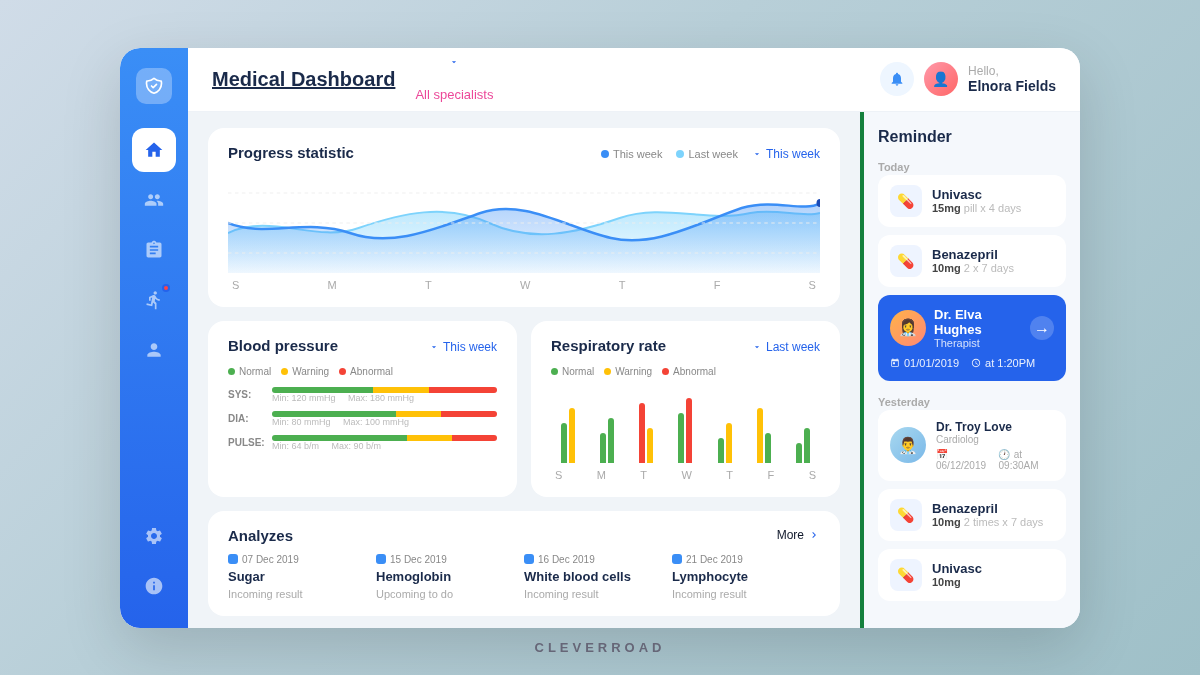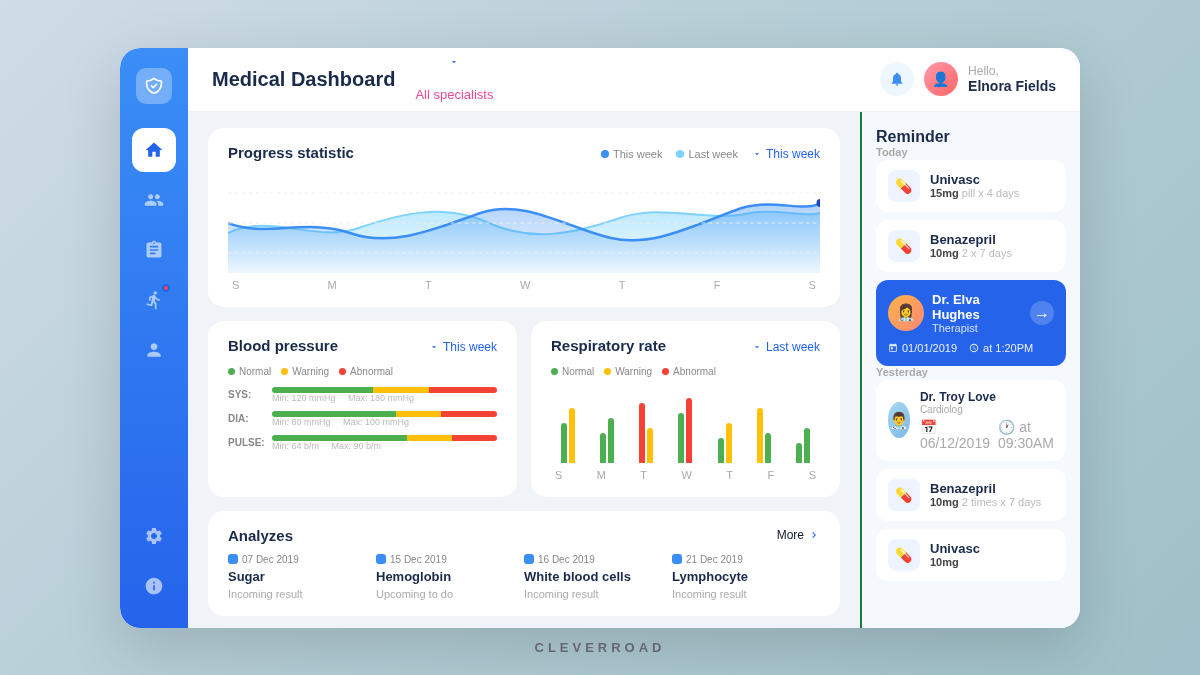--- a/index.html
+++ b/index.html
@@ -100,20 +100,21 @@
       align-items: center;
       gap: 20px;
       border-bottom: 1px solid #eef2f7;
     }
 
     .header-title {
       font-size: 20px;
       font-weight: 700;
       color: #1a2a4a;
       white-space: nowrap;
+      text-decoration: underline;
     }
 
     .search-bar {
       display: flex;
       align-items: center;
       gap: 8px;
       background: #f5f7fa;
       border-radius: 20px;
       padding: 6px 14px;
       flex: 1;
@@ -389,26 +390,26 @@
 
     .analyze-status {
       font-size: 11px;
       color: #aaa;
     }
 
     
     .right-panel {
       width: 220px;
       background: #f5f8fc;
-      border-left: 2px solid #15803d;
+      border-left: 4px solid #15803d;
       padding: 16px 14px;
       overflow-y: auto;
       display: flex;
       flex-direction: column;
-      gap: 0;
+      gap: 15px;
     }
 
     .reminder-title {
       font-size: 16px;
       font-weight: 700;
       color: #1a2a4a;
     }
 
     .reminder-day {
       font-size: 11px;
@@ -516,21 +517,21 @@
       display: flex;
       align-items: center;
       justify-content: center;
       font-size: 16px;
     }
 
     .doctor-card-info { flex: 1; }
     .doctor-card-name { font-size: 12px; font-weight: 700; color: #1a2a4a; }
     .doctor-card-role { font-size: 10px; color: #aaa; }
     .appt-meta-small {
-      font-size: 14px;
+      font-size: 10px;
       color: #aaa;
       display: flex;
       gap: 8px;
       margin-top: 4px;
     }
 
     
     .brand-text {
       position: absolute;
       bottom: 20px;

